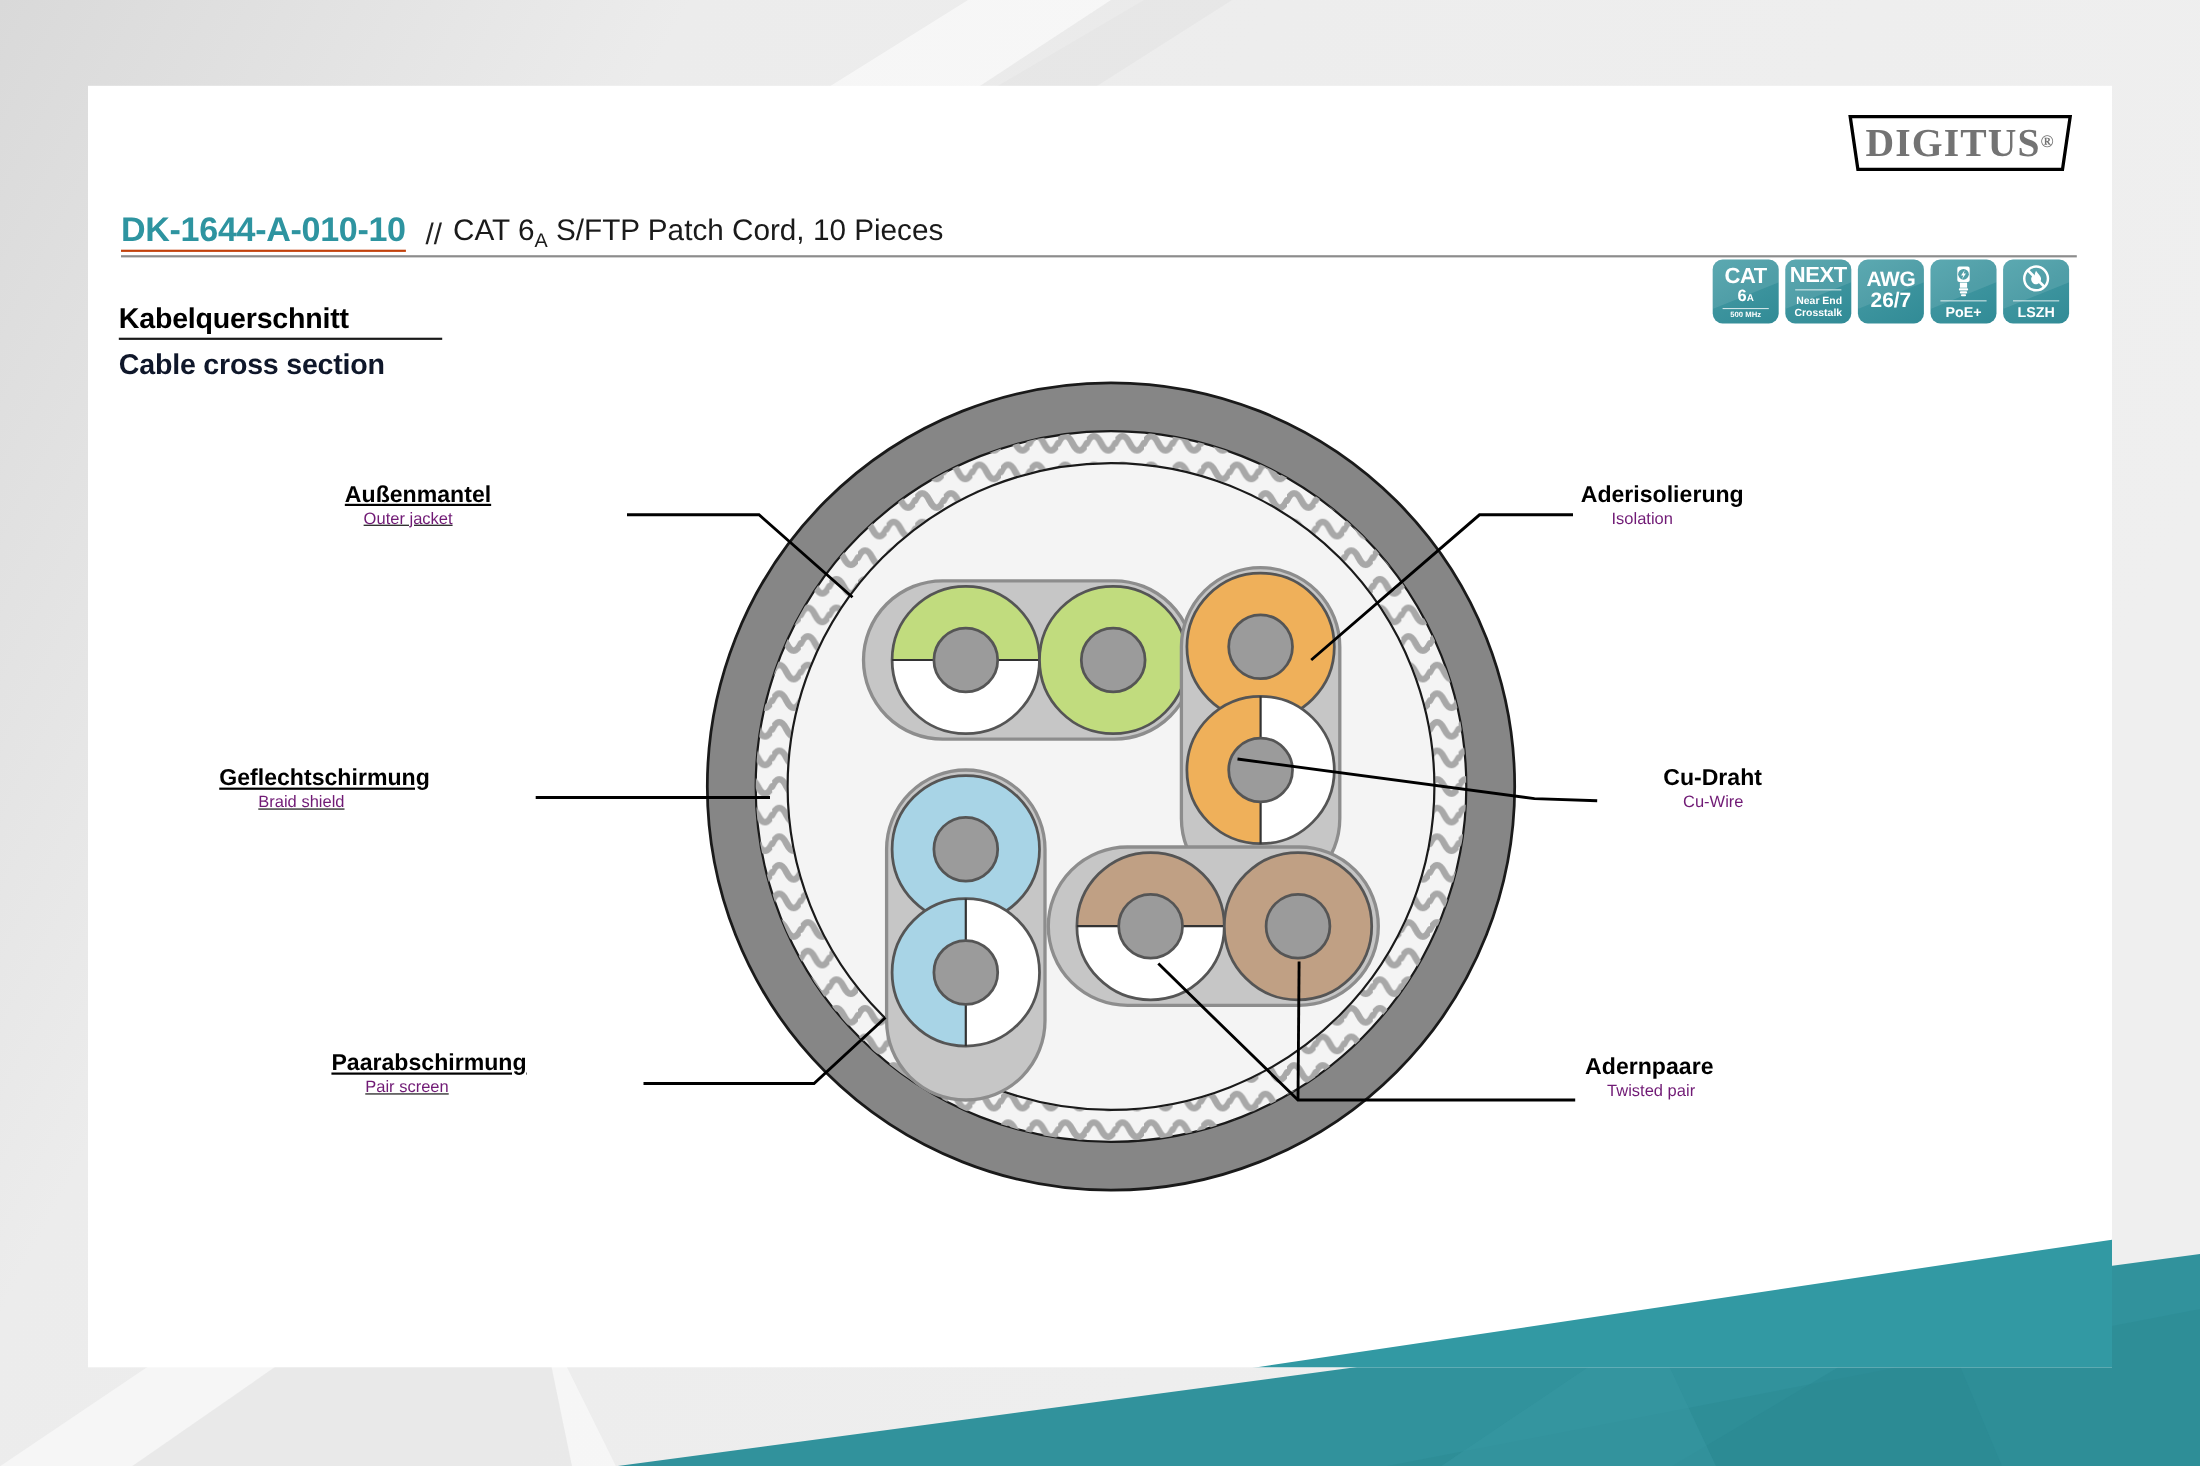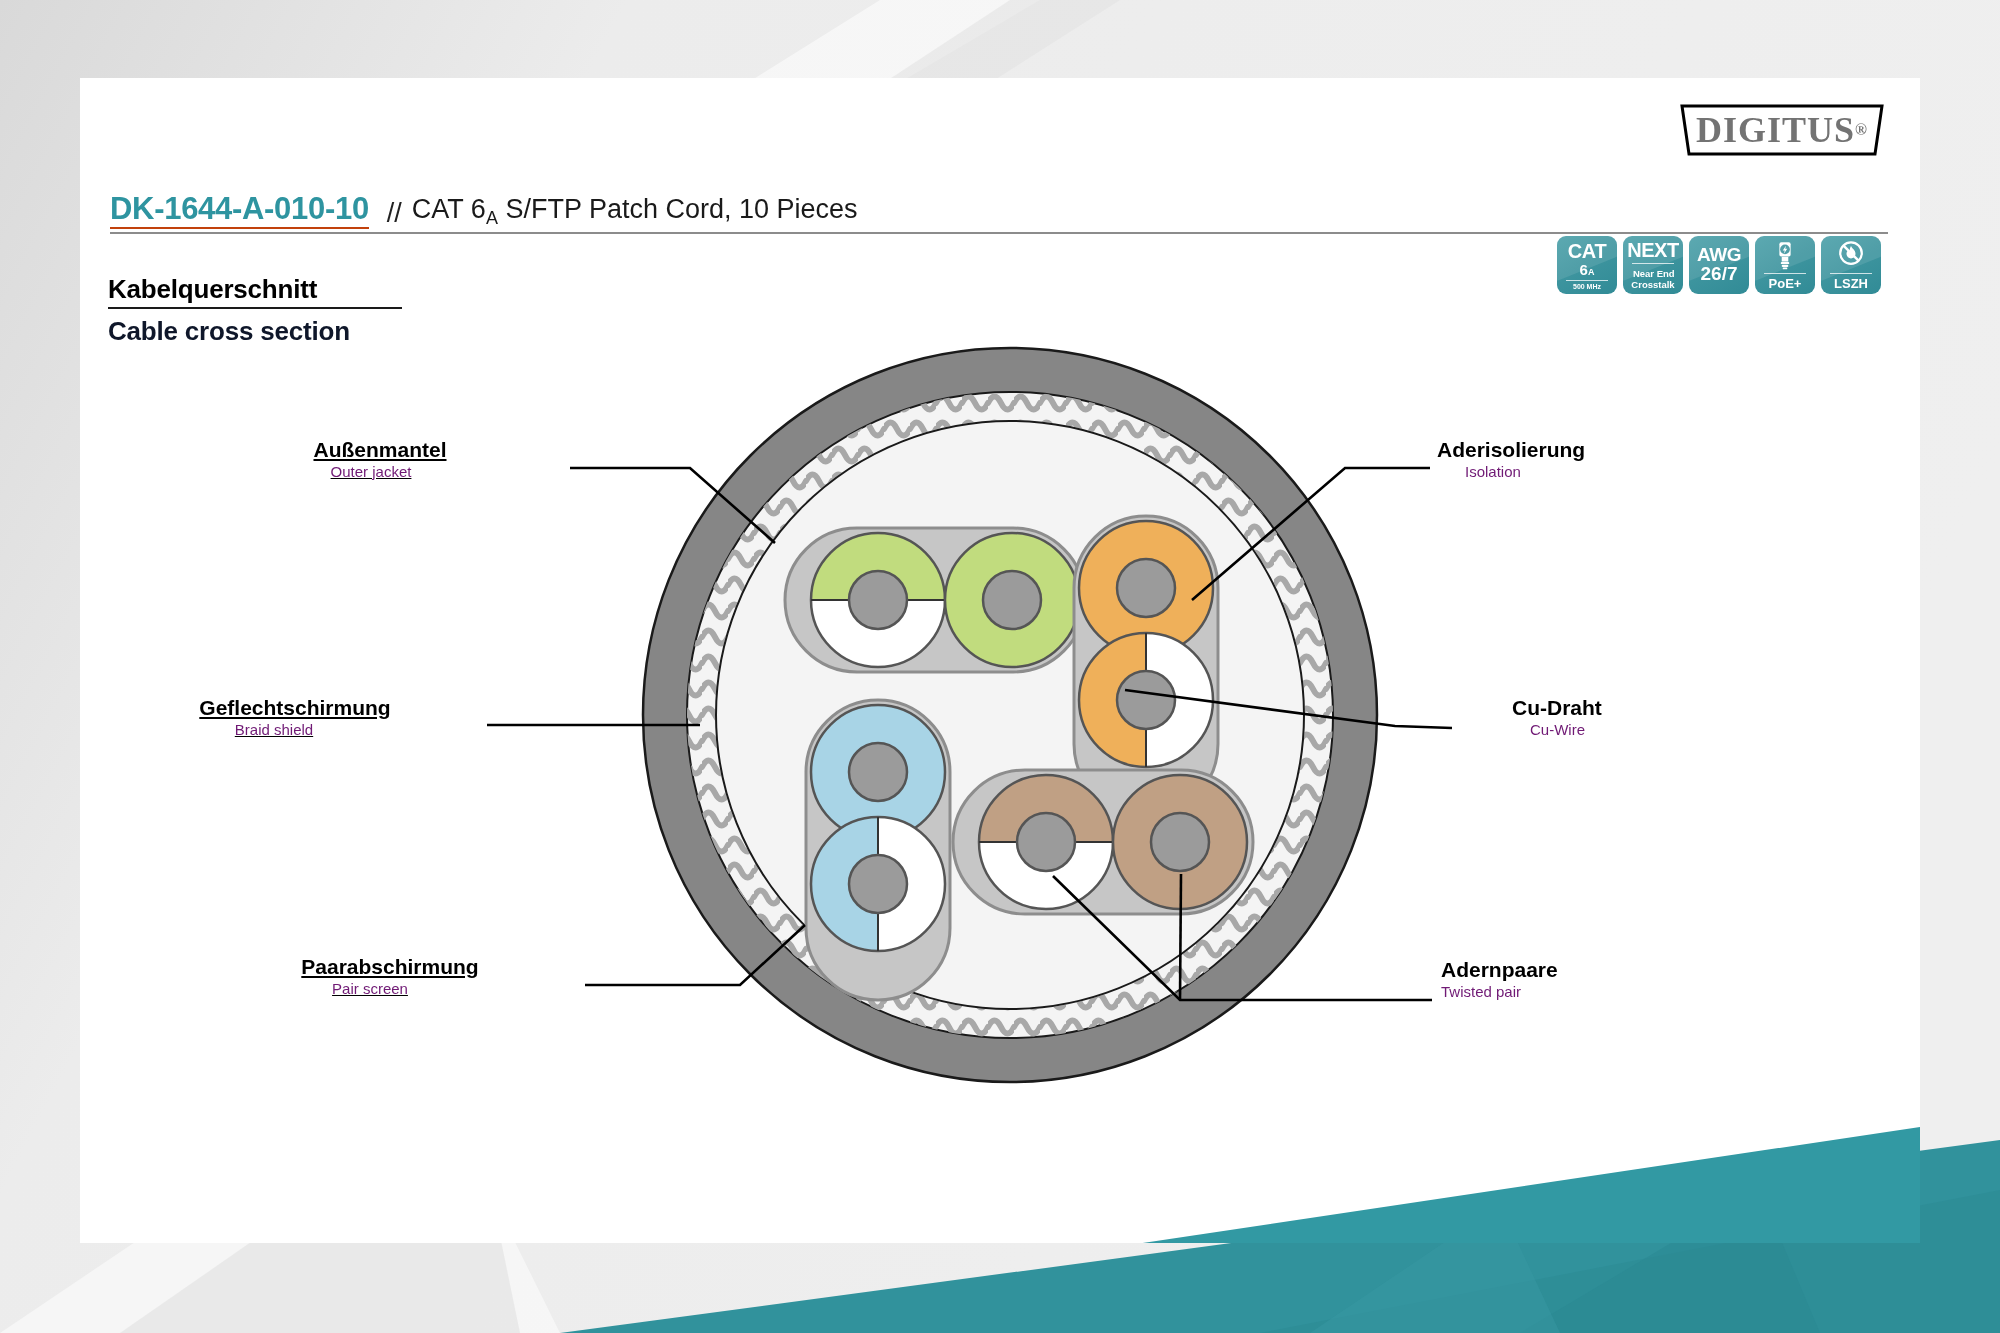--- a/index.html
+++ b/index.html
@@ -90,21 +90,21 @@
   .callout.left .en{display:block;}
   .callout.right{text-align:left;}
   .callout.right .en{display:block;}
   .callout .de{display:block;}
   
   .c-outer .en{margin-right:18px;}
   .c-braid .en{margin-right:42px;}
   .c-pair .en{margin-right:40px;}
   .c-iso .en{margin-left:28px;}
   .c-cu .en{margin-left:18px;}
-  .c-twist .en{margin-left:0;}
+  .c-twist .en{margin-left:20px;}
 </style>
 </head>
 <body>
 
 <svg id="bg" viewBox="0 0 2000 1333" preserveAspectRatio="none">
   <defs>
     <linearGradient id="bgGrad" x1="0" y1="0" x2="1" y2="0.35">
       <stop offset="0" stop-color="#d9d9d9"></stop>
       <stop offset="0.28" stop-color="#ececec"></stop>
       <stop offset="1" stop-color="#efefef"></stop>

